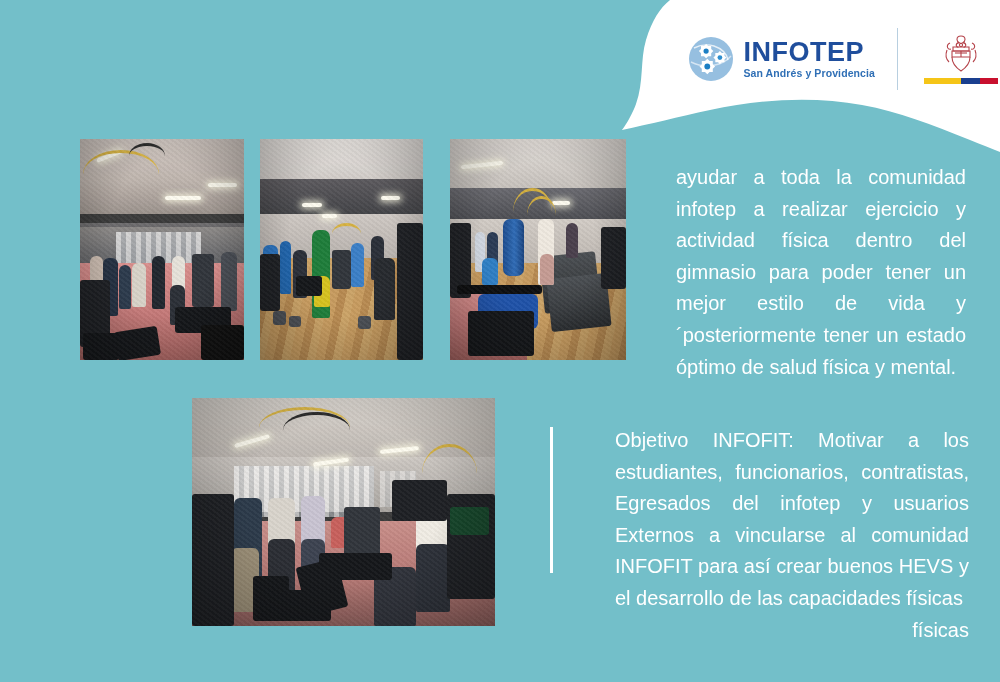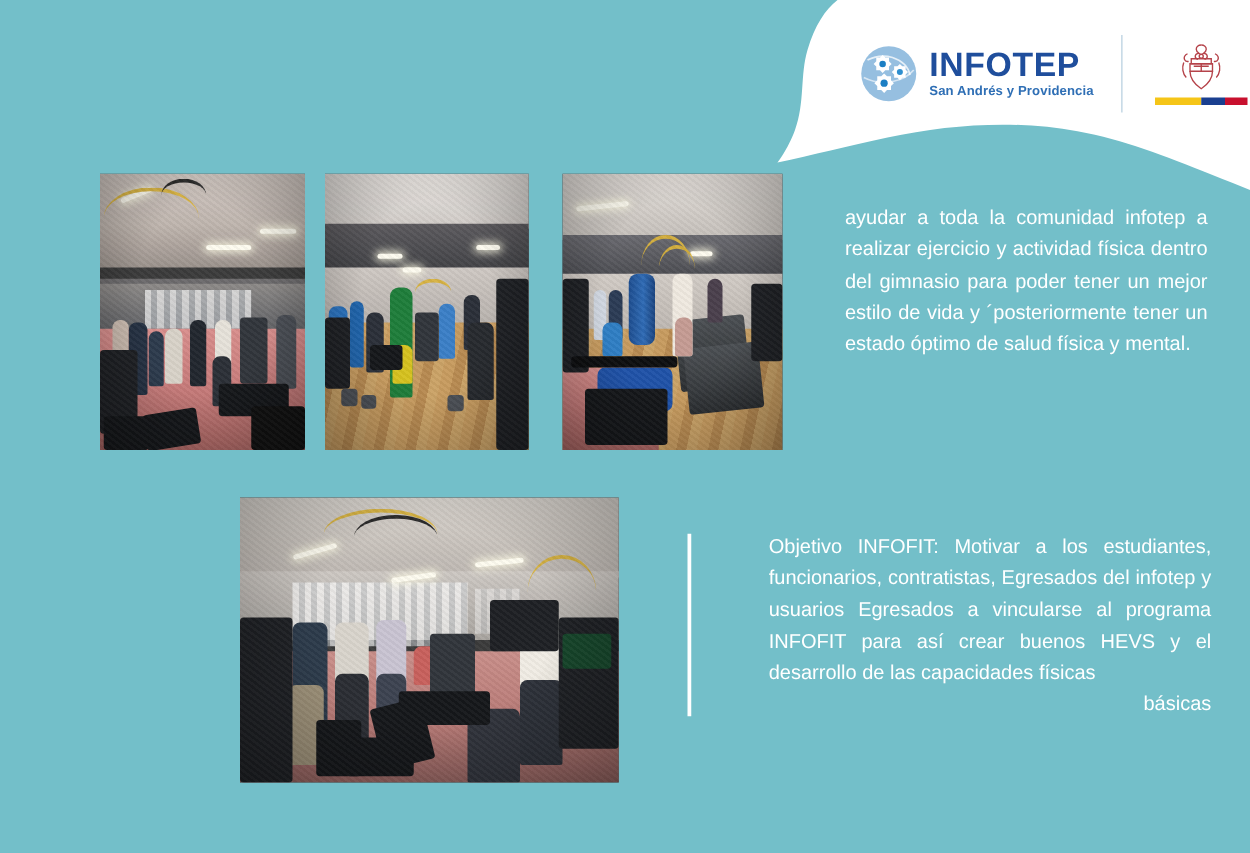--- a/index.html
+++ b/index.html
@@ -217,21 +217,21 @@
   .vig {
     position: absolute; inset: 0;
     background: radial-gradient(ellipse at 50% 45%, rgba(0,0,0,0) 45%, rgba(0,0,0,0.30) 100%);
     pointer-events: none;
   }
 
   
   .text-block {
     position: absolute;
     color: #ffffff;
-    font-size: 16px;
+    font-size: 20px;
     line-height: 1.58;
     text-align: justify;
     text-justify: inter-word;
   }
   .text-block-1 {
     left: 656px;
     top: 162px;
     width: 290px;
   }
   .text-block-2 {
@@ -454,17 +454,17 @@
       <div class="bench" style="left:28%;top:84%;width:18%;height:14%;"></div>
       <div class="grain"></div>
       <div class="vig"></div>
     </div>
   </div>
 
   <div class="text-block text-block-1">ayudar a toda la comunidad infotep a realizar ejercicio y actividad física dentro del gimnasio para poder tener un mejor estilo de vida y ´posteriormente tener un estado óptimo de salud física y mental.</div>
 
   <div class="accent-rule"></div>
   <div class="text-block text-block-2">
-    <span class="just" style="display:block">Objetivo INFOFIT: Motivar a los estudiantes, funcionarios, contratistas, Egresados del infotep y usuarios Egresados a vincularse al programa INFOFIT para así crear buenos HEVS y el desarrollo de las capacidades físicas</span>
-    <span>básicas</span>
+    <span class="just" style="display:block">Objetivo INFOFIT: Motivar a los estudiantes, funcionarios, contratistas, Egresados del infotep y usuarios Externos a vincularse al comunidad INFOFIT para así crear buenos HEVS y el desarrollo de las capacidades físicas</span>
+    <span>físicas</span>
   </div>
 
 </div>
 
 </body></html>

